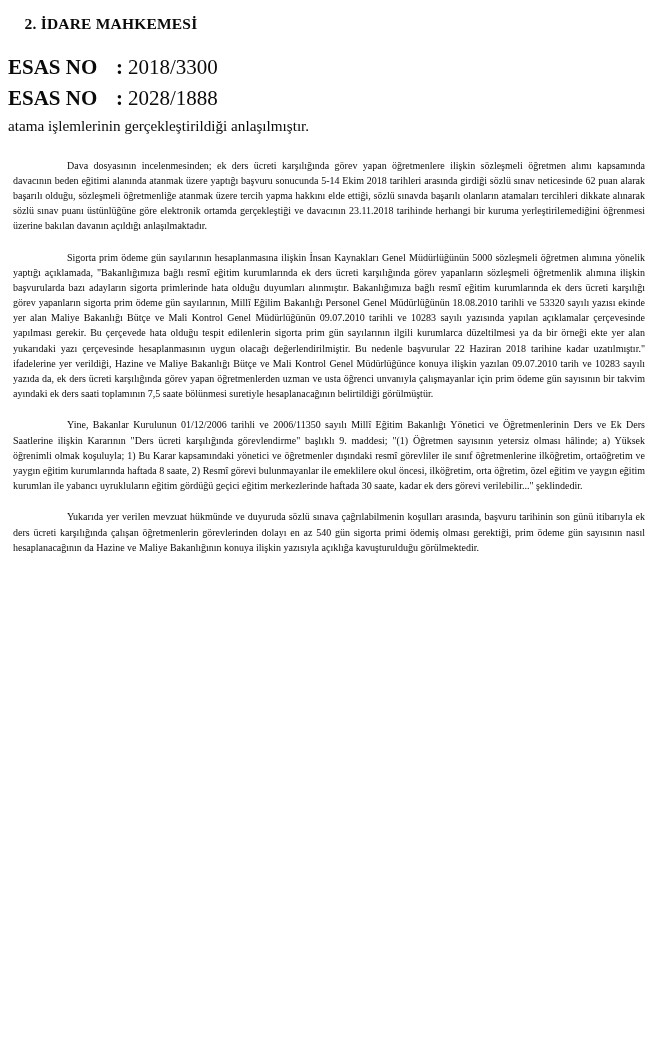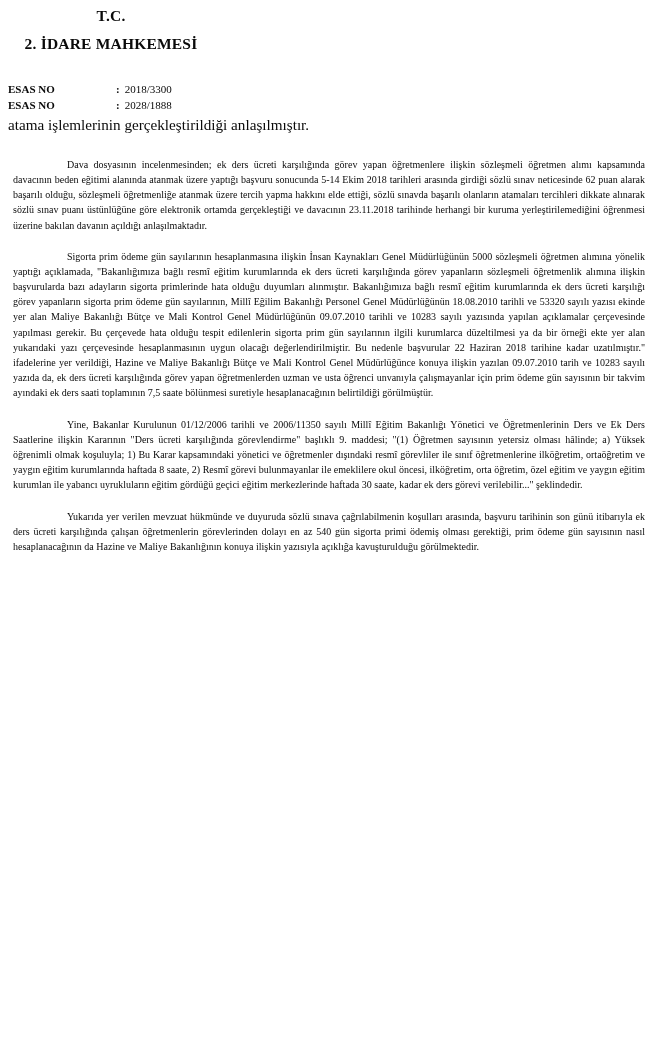--- a/index.html
+++ b/index.html
@@ -38,23 +38,23 @@
   .court-heading .line {
     display: block;
     white-space: nowrap;
   }
   .court-heading .line-tc { font-size: 15.5px; }
   .court-heading .line-city { font-size: 15.5px; }
   .court-heading .line-chamber { font-size: 15.5px; margin-top: 8px; }
 
   
   .case-meta {
-    margin-top: 26px;
+    margin-top: 18px;
     padding-left: 8px;
-    font-size: 11px;
+    font-size: 21px;
     line-height: 1.46;
   }
   .case-row {
     display: flex;
     align-items: baseline;
     white-space: nowrap;
   }
   .case-label {
     font-weight: bold;
     display: inline-block;
@@ -99,21 +99,20 @@
   .para:last-child {
     margin-bottom: 4px;
   }
 </style>
 </head>
 <body>
 
 <div class="page">
 
   <div class="court-heading">
-    <span class="line line-tc">T.C.</span>
     <span class="line line-chamber">2. İDARE MAHKEMESİ</span>
   </div>
 
   <div class="case-meta">
     <div class="case-row">
       <span class="case-label">ESAS NO</span>
       <span class="case-sep">:</span>
       <span class="case-value">2018/3300</span>
     </div>
     <div class="case-row">

